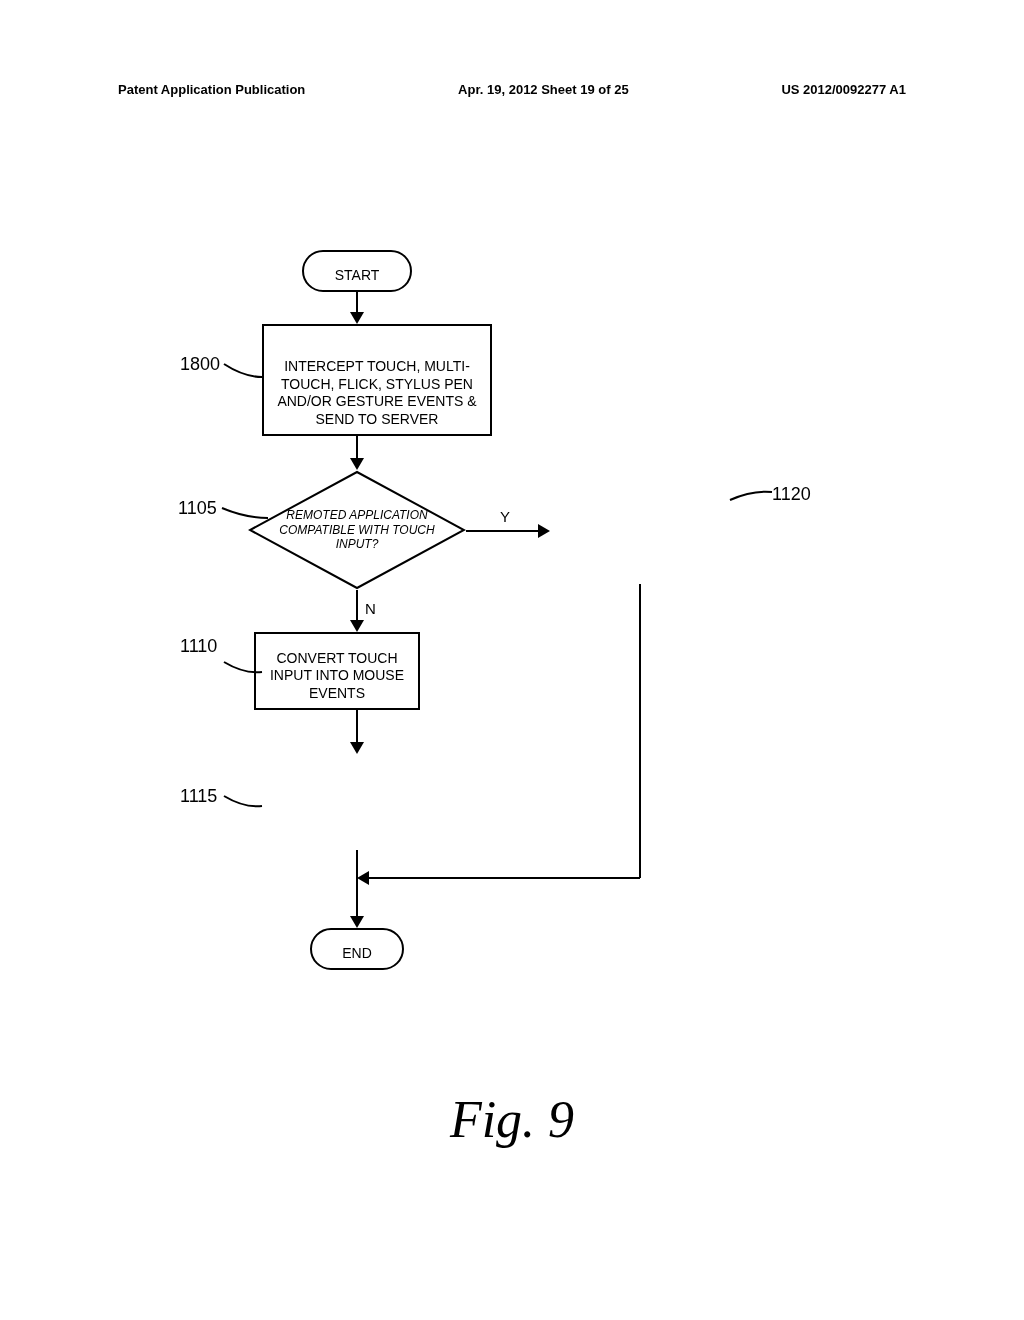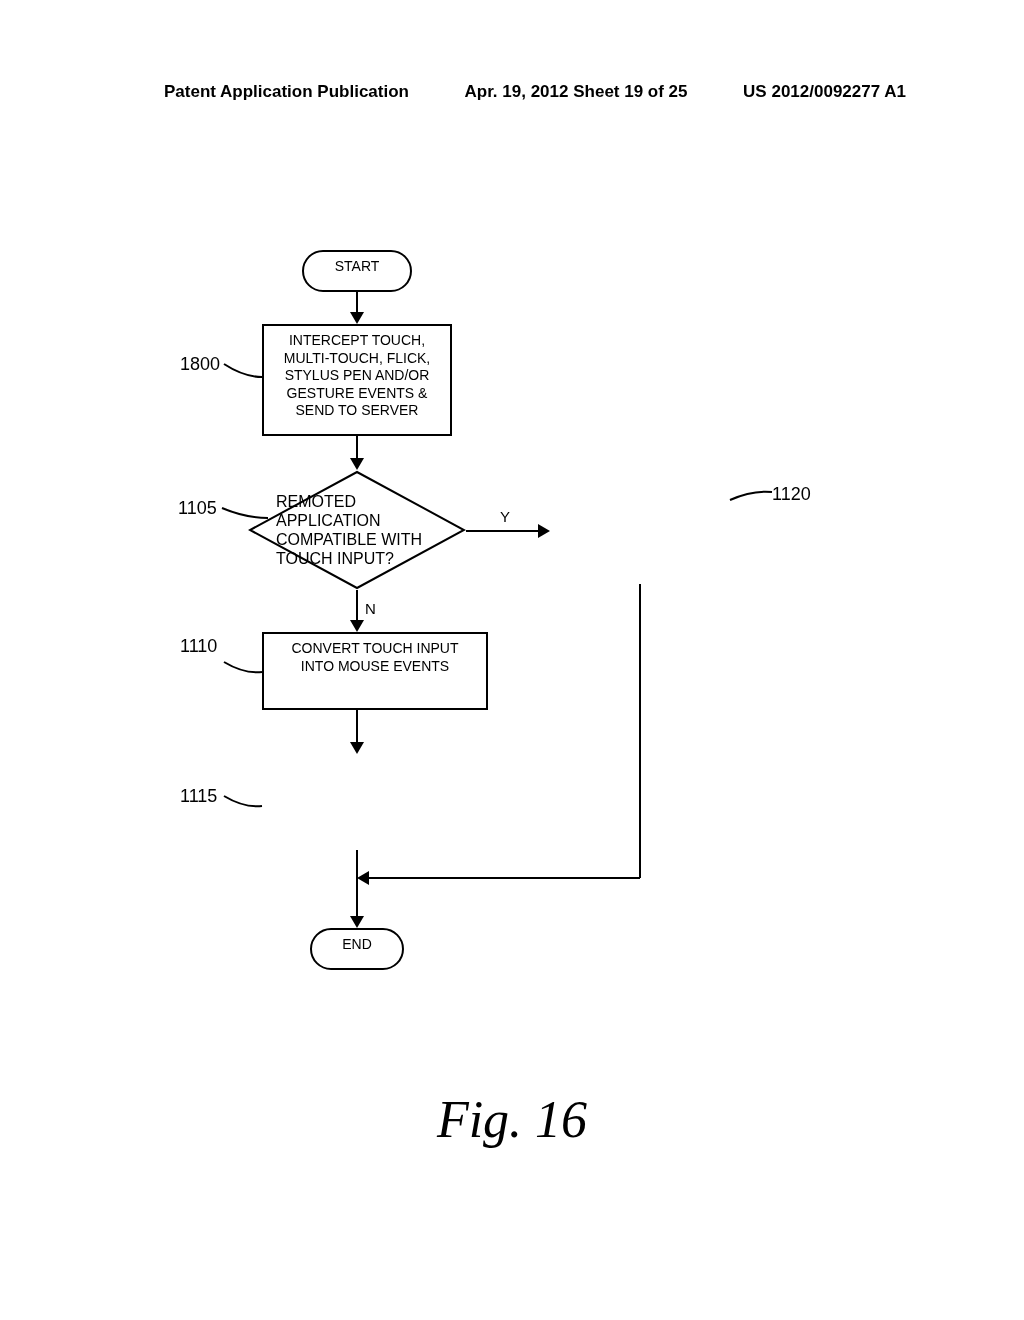--- a/index.html
+++ b/index.html
@@ -10,39 +10,38 @@
     font-family: Arial, Helvetica, sans-serif;
     position: relative;
   }
   .header {
     position: absolute;
     top: 82px;
     left: 118px;
     right: 118px;
     display: flex;
     justify-content: space-between;
-    font-size: 17px;
+    font-size: 13px;
     font-weight: bold;
     color: #000;
-    margin-left: 46px;
   }
   .header div { white-space: nowrap; }
   .diagram {
     position: absolute;
     top: 250px;
     left: 0;
     width: 1024px;
     height: 800px;
   }
   .shape {
     position: absolute;
     border: 2px solid #000;
     background: #fff;
     display: flex;
-    align-items: flex-start;
+    align-items: flex-end;
     justify-content: center;
     text-align: center;
     font-size: 14px;
     line-height: 1.25;
     padding: 6px 10px;
   }
   .terminator {
     border-radius: 22px;
     height: 42px;
   }
@@ -74,24 +73,25 @@
   .diamond-wrap {
     position: absolute;
   }
   .diamond-wrap svg { display: block; }
   .diamond-text {
     position: absolute;
     top: 0; left: 0; right: 0; bottom: 0;
     display: flex;
     align-items: center;
     justify-content: center;
-    text-align: left;
-    font-size: 16px;
+    text-align: center;
+    font-size: 12px;
     line-height: 1.2;
     padding: 0 28px;
+    font-style: italic;
   }
 </style>
 </head>
 <body>
 
 <div class="header">
   <div>Patent Application Publication</div>
   <div>Apr. 19, 2012  Sheet 19 of 25</div>
   <div>US 2012/0092277 A1</div>
 </div>
@@ -100,21 +100,21 @@
 
   <div class="shape terminator" style="left:302px; top:0px; width:110px;">
     <span>START</span>
   </div>
 
   <svg class="conn" style="left:355px; top:42px; width:4px; height:32px;">
     <line x1="2" y1="0" x2="2" y2="22" stroke="#000" stroke-width="2"></line>
     <polygon points="2,32 -5,20 9,20" fill="#000"></polygon>
   </svg>
 
-  <div class="shape" style="left:262px; top:74px; width:190px; height:112px;">
+  <div class="shape" style="left:262px; top:74px; width:230px; height:112px;">
     <span>INTERCEPT TOUCH, MULTI-TOUCH, FLICK, STYLUS PEN AND/OR GESTURE EVENTS &amp; SEND TO SERVER</span>
   </div>
 
   <div class="label" style="left:180px; top:104px;">1800</div>
   <svg class="conn" style="left:224px; top:109px; width:40px; height:20px;">
     <path d="M0 5 Q20 18 38 18" stroke="#000" stroke-width="2" fill="none"></path>
   </svg>
 
   <svg class="conn" style="left:355px; top:186px; width:4px; height:34px;">
     <line x1="2" y1="0" x2="2" y2="24" stroke="#000" stroke-width="2"></line>
@@ -144,21 +144,21 @@
   <svg class="conn" style="left:730px; top:240px; width:42px; height:14px;">
     <path d="M0 10 Q22 0 42 2" stroke="#000" stroke-width="2" fill="none"></path>
   </svg>
 
   <svg class="conn" style="left:355px; top:340px; width:4px; height:42px;">
     <line x1="2" y1="0" x2="2" y2="30" stroke="#000" stroke-width="2"></line>
     <polygon points="2,42 -5,30 9,30" fill="#000"></polygon>
   </svg>
   <div class="flowlabel" style="left:365px; top:350px;">N</div>
 
-  <div class="shape" style="left:262px; top:382px; width:226px; height:78px;">
+  <div class="shape" style="left:254px; top:382px; width:166px; height:78px;">
     <span>CONVERT TOUCH INPUT INTO MOUSE EVENTS</span>
   </div>
 
   <div class="label" style="left:180px; top:386px;">1110</div>
   <svg class="conn" style="left:224px; top:408px; width:40px; height:18px;">
     <path d="M0 4 Q20 16 38 14" stroke="#000" stroke-width="2" fill="none"></path>
   </svg>
 
   <svg class="conn" style="left:355px; top:460px; width:4px; height:44px;">
     <line x1="2" y1="0" x2="2" y2="32" stroke="#000" stroke-width="2"></line>
@@ -183,13 +183,13 @@
     <line x1="2" y1="0" x2="2" y2="66" stroke="#000" stroke-width="2"></line>
     <polygon points="2,78 -5,66 9,66" fill="#000"></polygon>
   </svg>
 
   <div class="shape terminator" style="left:310px; top:678px; width:94px;">
     <span>END</span>
   </div>
 
 </div>
 
-<div class="figcaption">Fig. 16</div>
+<div class="figcaption">Fig. 9</div>
 
 </body></html>

